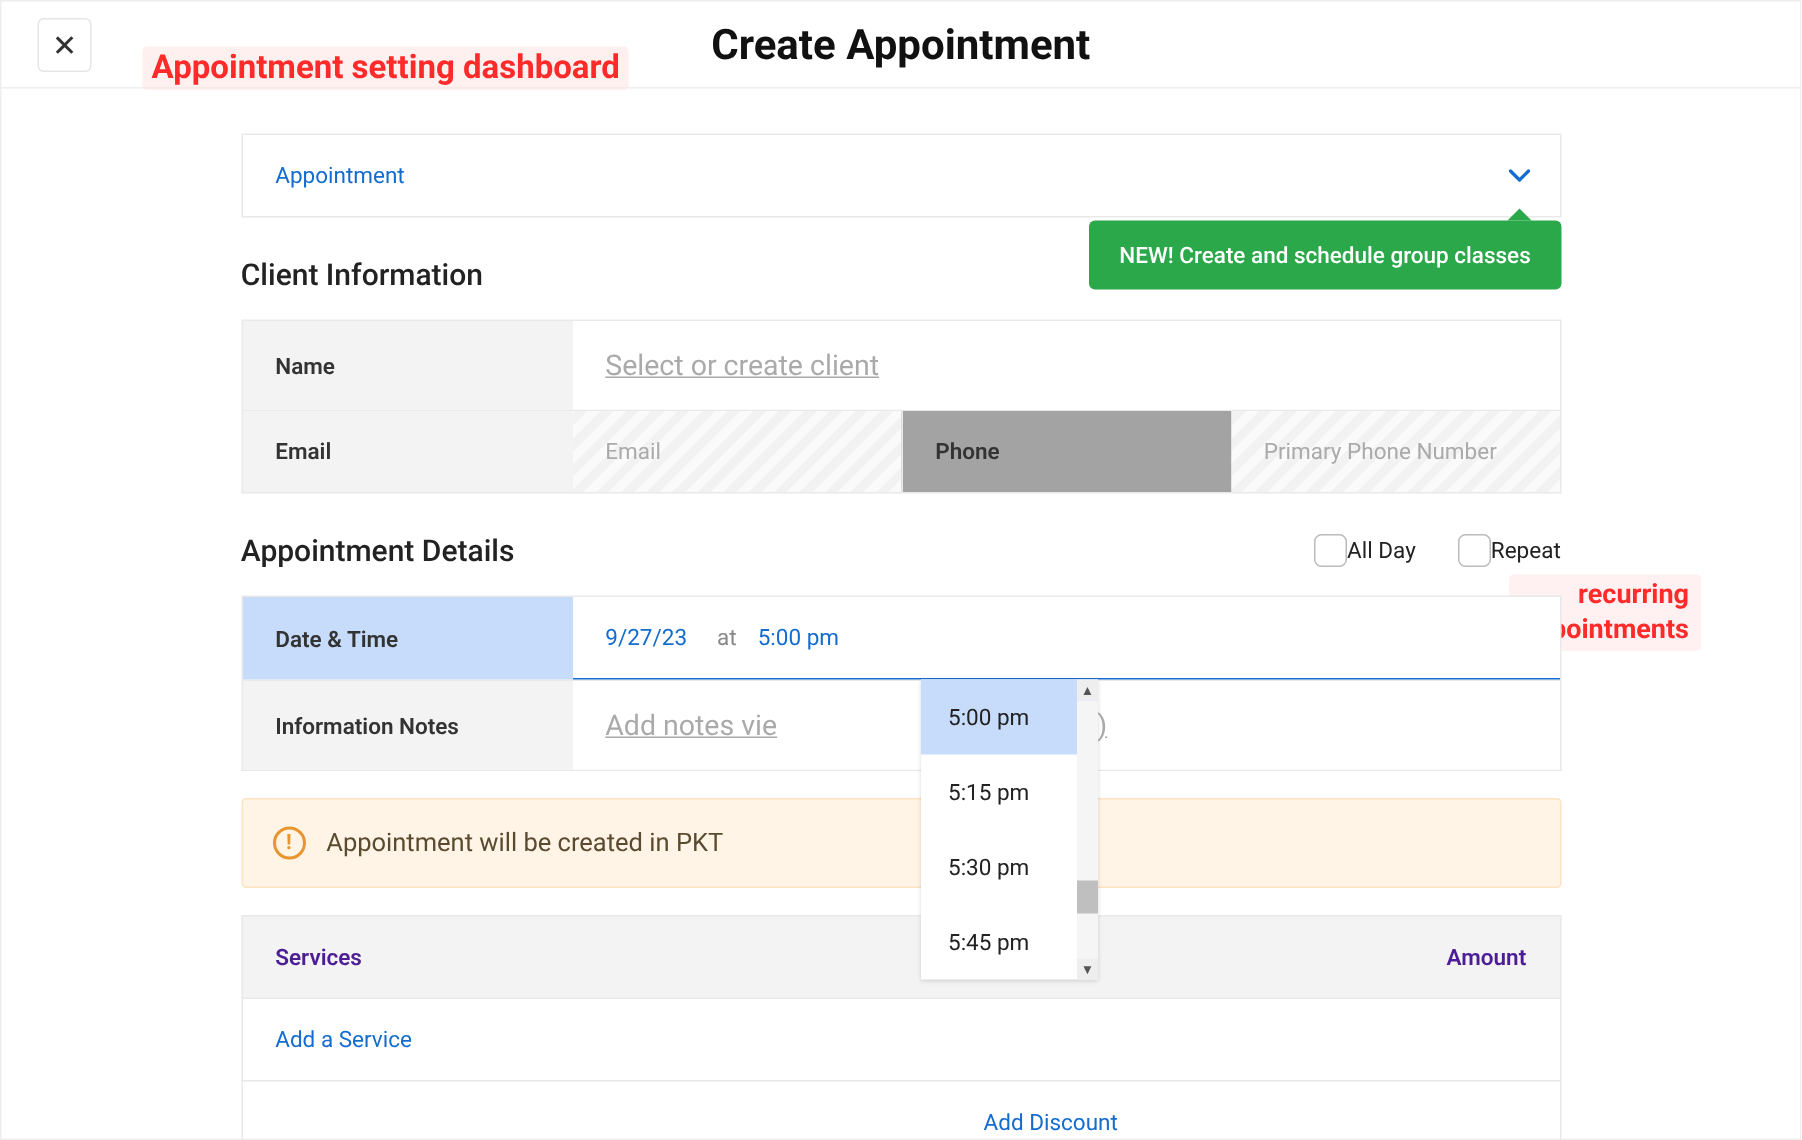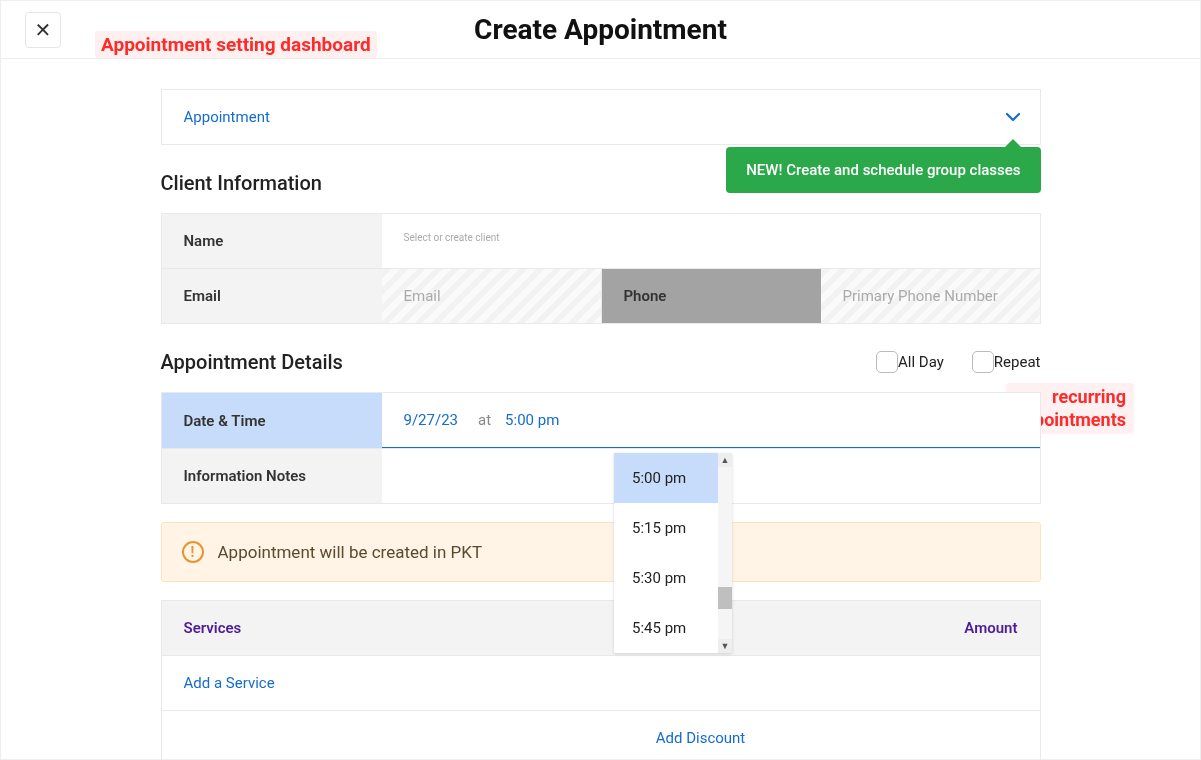--- a/index.html
+++ b/index.html
@@ -42,21 +42,21 @@
     transform: translateX(-50%);
     font-size: 28px;
     font-weight: 700;
     color: #111;
   }
   .annot-1 {
     position: absolute;
     left: 94px; top: 30px;
     color: #ff2a2a;
     font-weight: 700;
-    font-size: 19px;
+    font-size: 22px;
     background: rgba(255,230,230,0.6);
     padding: 2px 6px;
     border-radius: 3px;
   }
   .annot-2 {
     position: absolute;
     right: 66px; top: 382px;
     color: #ff2a2a;
     font-weight: 700;
     font-size: 18px;
@@ -85,20 +85,21 @@
     font-weight: 600;
     color: #333;
     display: flex;
     align-items: center;
   }
   .value-cell {
     flex: 1;
     background: #fff;
     padding: 18px 22px;
     display: flex;
+    align-items: center;
     font-size: 15px;
     position: relative;
   }
   .link { color: #146ccf; }
   .chevron {
     position: absolute;
     right: 20px;
     top: 50%;
     transform: translateY(-50%);
     color: #146ccf;
@@ -173,21 +174,21 @@
   }
   .sub-value {
     flex: 1;
     padding: 18px 22px;
     background: repeating-linear-gradient(-45deg, #fafafa, #fafafa 6px, #f2f2f2 6px, #f2f2f2 12px);
     color: #aaa;
     font-size: 15px;
     display: flex;
     align-items: center;
   }
-  .ph { color: #aaa; font-size: 10px; }
+  .ph { color: #aaa; font-size: 19px; text-decoration: underline; }
   .row.datetime .label-cell { background: #c7dcfa; }
   .row.datetime .value-cell { border-bottom: 1.5px solid #146ccf; }
   .at { color: #888; margin: 0 14px 0 20px; }
   .warn-row {
     margin-top: 18px;
     display: flex;
     align-items: center;
     gap: 14px;
     border: 1px solid #ffe2bf;
     background: #fff4e5;
@@ -363,20 +364,25 @@
       <div class="label-cell">Date &amp; Time</div>
       <div class="value-cell">
         <span class="link">9/27/23</span>
         <span class="at">at</span>
         <span class="link">5:00 pm</span>
       </div>
     </div>
 
     <div class="row">
       <div class="label-cell">Information Notes</div>
+      <div class="value-cell">
+        <span class="ph">Add notes vie</span>
+        <span style="width:120px;display:inline-block"></span>
+        <span class="ph">ly (optional)</span>
+      </div>
     </div>
 
     <div class="warn-row">
       <div class="warn-icon">!</div>
       <span>Appointment will be created in PKT</span>
     </div>
 
     <div class="svc-head">
       <div class="svc-col name">Services</div>
       <div class="svc-col dur">uration</div>

